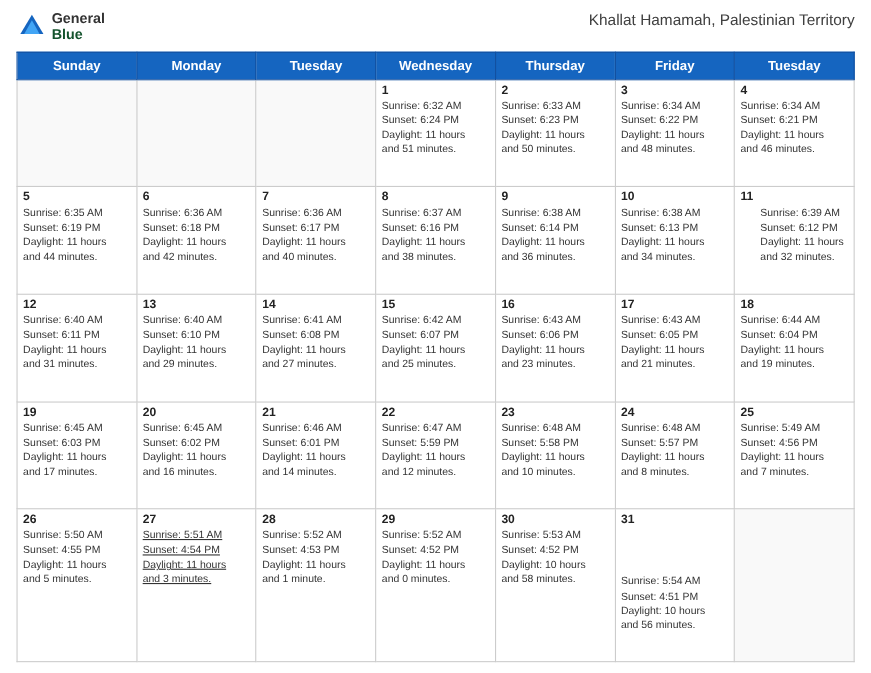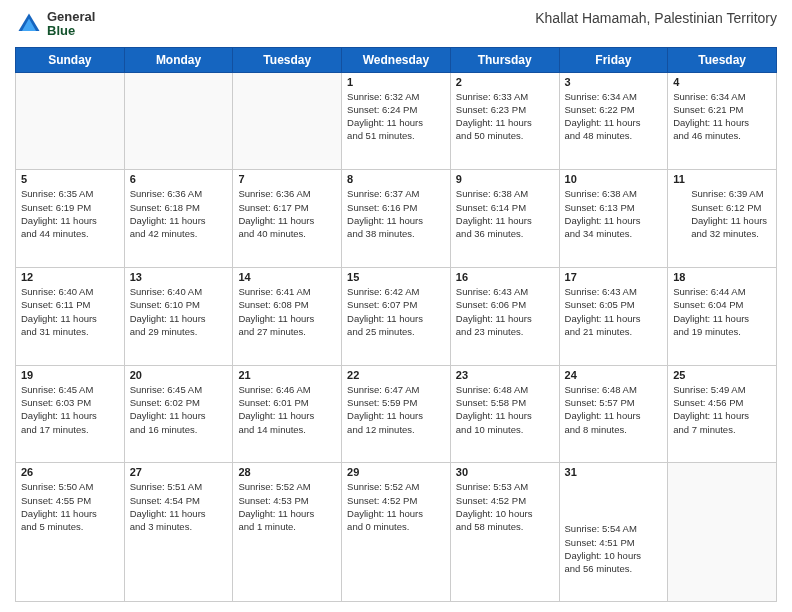--- a/index.html
+++ b/index.html
@@ -329,21 +329,21 @@
         <tr>
           <td>
             <div class="day-number">26</div>
             <div class="day-info" style="white-space: pre-line;">Sunrise: 5:50 AM
 Sunset: 4:55 PM
 Daylight: 11 hours
 and 5 minutes.</div>
           </td>
           <td>
             <div class="day-number">27</div>
-            <div class="day-info" style="white-space: pre-line;">Sunrise: 5:51 AM
+            <div class="day-info" style="white-space: pre-line; text-decoration: underline;">Sunrise: 5:51 AM
 Sunset: 4:54 PM
 Daylight: 11 hours
 and 3 minutes.</div>
           </td>
           <td>
             <div class="day-number">28</div>
             <div class="day-info" style="white-space: pre-line;">Sunrise: 5:52 AM
 Sunset: 4:53 PM
 Daylight: 11 hours
 and 1 minute.</div>

